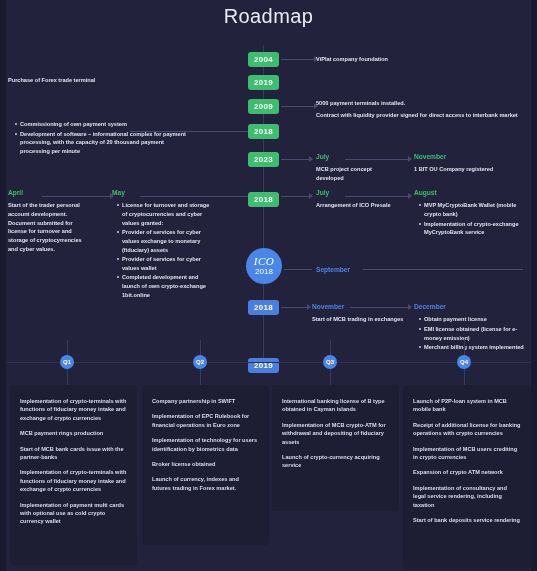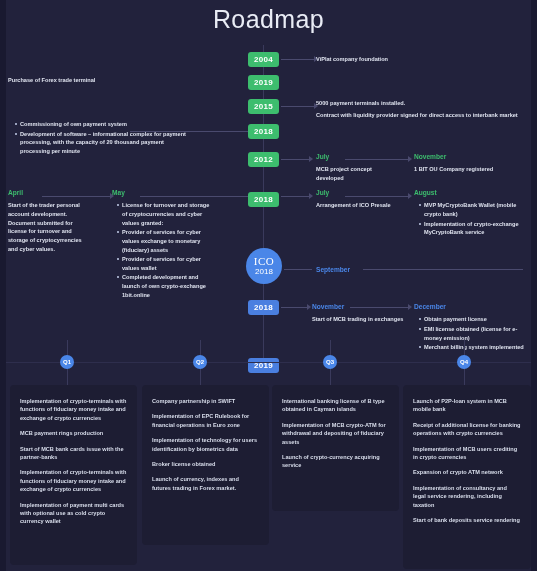--- a/index.html
+++ b/index.html
@@ -11,21 +11,21 @@
     overflow:hidden;
     position:relative;
   }
   #page{position:absolute;inset:0;background:#22223c;}
   
   #page:before{content:"";position:absolute;left:0;top:0;width:6px;height:100%;background:#191930;}
   #page:after{content:"";position:absolute;right:0;top:0;width:6px;height:100%;background:#191930;}
 
   .title{
     position:absolute;top:5px;left:0;width:100%;
-    text-align:center;font-size:25px;font-weight:400;
+    text-align:center;font-size:20px;font-weight:400;
     color:#e9ecf5;letter-spacing:.4px;
   }
 
   
   .spine{position:absolute;left:263px;top:45px;width:1px;height:325px;background:#3a3a5c;}
 
   
   .ybadge{
     position:absolute;left:248px;width:31px;height:15px;
     border-radius:3px;font-size:8px;font-weight:bold;
@@ -34,21 +34,21 @@
   }
   .ybadge.green{background:#3dbd6e;}
   .ybadge.blue{background:#4a7fe0;}
 
   
   .ico{
     position:absolute;left:246px;top:248px;width:36px;height:36px;border-radius:50%;
     background:#4a86e8;display:flex;flex-direction:column;align-items:center;justify-content:center;
     color:#fff;line-height:1.05;
   }
-  .ico .ico-t{font-family:"Liberation Serif",serif;font-size:11px;letter-spacing:.5px;}
+  .ico .ico-t{font-family:"Liberation Serif",serif;font-size:11px;letter-spacing:.5px;font-style:italic;}
   .ico .ico-y{font-size:8px;}
 
   
   .conn{position:absolute;height:1px;background:#4a4a6e;}
   .arrow{position:absolute;width:0;height:0;border-top:3px solid transparent;border-bottom:3px solid transparent;border-left:4px solid #4a4a6e;}
 
   
   .blk{position:absolute;font-size:5.6px;line-height:1.55;color:#dfe3ef;font-weight:bold;}
   .blk .hd{font-size:6.6px;font-weight:bold;margin-bottom:3px;}
   .hd.green{color:#3dbd6e;}
@@ -79,23 +79,23 @@
 <body>
 
 <div id="page">
 
   <div class="title">Roadmap</div>
 
   <div class="spine"></div>
 
   <div class="ybadge green" style="top:52px">2004</div>
   <div class="ybadge green" style="top:75px">2019</div>
-  <div class="ybadge green" style="top:99px">2015</div>
+  <div class="ybadge green" style="top:99px">2009</div>
   <div class="ybadge green" style="top:124px">2018</div>
-  <div class="ybadge green" style="top:152px">2012</div>
+  <div class="ybadge green" style="top:152px">2023</div>
   <div class="ybadge green" style="top:192px">2018</div>
   <div class="ybadge blue" style="top:300px">2018</div>
   <div class="ybadge blue" style="top:358px">2019</div>
 
   <div class="ico">
     <span class="ico-t">ICO</span>
     <span class="ico-y">2018</span>
   </div>
 
   <div class="conn" style="left:281px;top:59px;width:35px;"></div>

